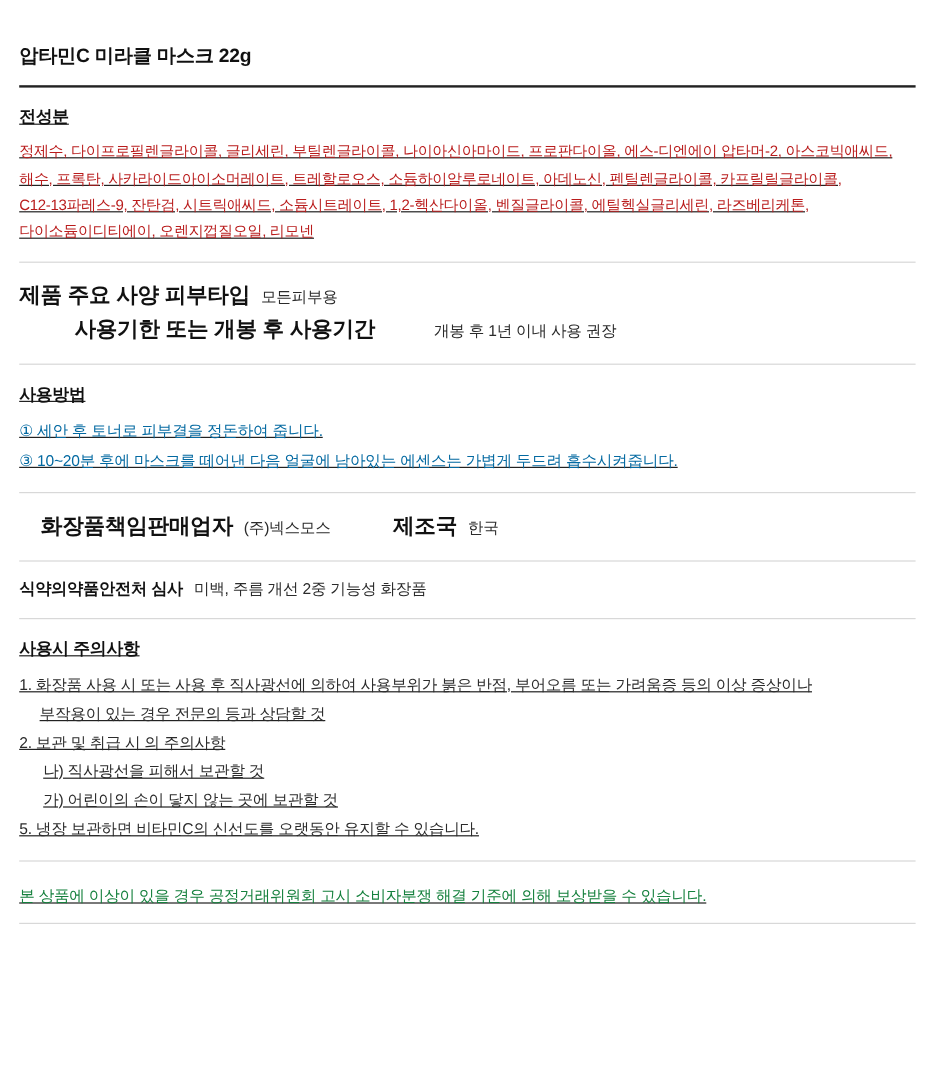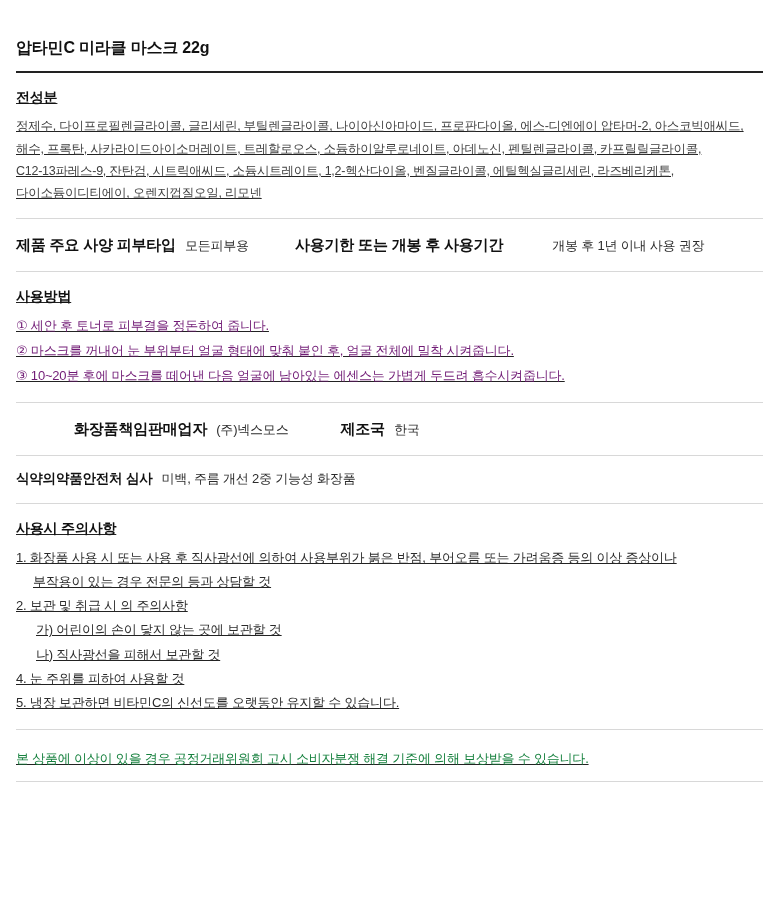--- a/index.html
+++ b/index.html
@@ -50,57 +50,57 @@
   .sec-heading {
     font-size: 14px;
     font-weight: bold;
     color: #111111;
     margin-bottom: 7px;
     letter-spacing: -0.2px;
   }
   .ingredients {
     font-size: 12.5px;
     line-height: 1.78;
-    color: #404040;
+    color: #b91c1c;
     letter-spacing: -0.25px;
   }
   .inline-row {
     display: flex;
     align-items: baseline;
     flex-wrap: wrap;
     padding: 14px 0 14px 0;
     font-size: 13px;
   }
   .inline-group {
     display: flex;
     align-items: baseline;
   }
   .lbl {
     font-weight: bold;
     color: #111111;
-    font-size: 15px;
+    font-size: 18px;
     letter-spacing: -0.2px;
     white-space: nowrap;
   }
   .val {
     color: #2b2b2b;
     margin-left: 9px;
     letter-spacing: -0.2px;
     white-space: nowrap;
   }
   .gap-lg { margin-left: 46px; gap: 40px; }
   .gap-xl { margin-left: 52px; }
-  .gap-md { margin-left: 58px; text-align: center; }
+  .gap-md { margin-left: 18px; text-align: center; }
   .steps p,
   .notes p {
     margin: 0;
   }
   .step-line {
     font-size: 13px;
-    color: #701a75;
+    color: #0369a1;
     line-height: 1.9;
     letter-spacing: -0.2px;
   }
   .note-line {
     font-size: 13px;
     color: #2b2b2b;
     line-height: 1.85;
     letter-spacing: -0.2px;
   }
   .note-indent-1 { padding-left: 17px; }
@@ -151,21 +151,20 @@
       <span class="lbl">사용기한 또는 개봉 후 사용기간</span>
       <span class="val">개봉 후 1년 이내 사용 권장</span>
     </div>
   </div>
 
   <div class="rule-light"></div>
 
   <div class="section steps">
     <div class="sec-heading">사용방법</div>
     <p class="step-line">① 세안 후 토너로 피부결을 정돈하여 줍니다.</p>
-    <p class="step-line">② 마스크를 꺼내어 눈 부위부터 얼굴 형태에 맞춰 붙인 후, 얼굴 전체에 밀착 시켜줍니다.</p>
     <p class="step-line">③ 10~20분 후에 마스크를 떼어낸 다음 얼굴에 남아있는 에센스는 가볍게 두드려 흡수시켜줍니다.</p>
   </div>
 
   <div class="rule-light"></div>
 
   <div class="inline-row">
     <div class="inline-group gap-md">
       <span class="lbl">화장품책임판매업자</span>
       <span class="val">(주)넥스모스</span>
     </div>
@@ -184,23 +183,22 @@
     </div>
   </div>
 
   <div class="rule-light"></div>
 
   <div class="section notes">
     <div class="sec-heading">사용시 주의사항</div>
     <p class="note-line">1. 화장품 사용 시 또는 사용 후 직사광선에 의하여 사용부위가 붉은 반점, 부어오름 또는 가려움증 등의 이상 증상이나</p>
     <p class="note-line note-indent-1">부작용이 있는 경우 전문의 등과 상담할 것</p>
     <p class="note-line">2. 보관 및 취급 시 의 주의사항</p>
+    <p class="note-line note-indent-2">나) 직사광선을 피해서 보관할 것</p>
     <p class="note-line note-indent-2">가) 어린이의 손이 닿지 않는 곳에 보관할 것</p>
-    <p class="note-line note-indent-2">나) 직사광선을 피해서 보관할 것</p>
-    <p class="note-line">4. 눈 주위를 피하여 사용할 것</p>
     <p class="note-line">5. 냉장 보관하면 비타민C의 신선도를 오랫동안 유지할 수 있습니다.</p>
   </div>
 
   <div class="rule-light"></div>
 
   <div class="section tight">
     <div class="quality-body">본 상품에 이상이 있을 경우 공정거래위원회 고시 소비자분쟁 해결 기준에 의해 보상받을 수 있습니다.</div>
   </div>
 
   <div class="rule-light"></div>

